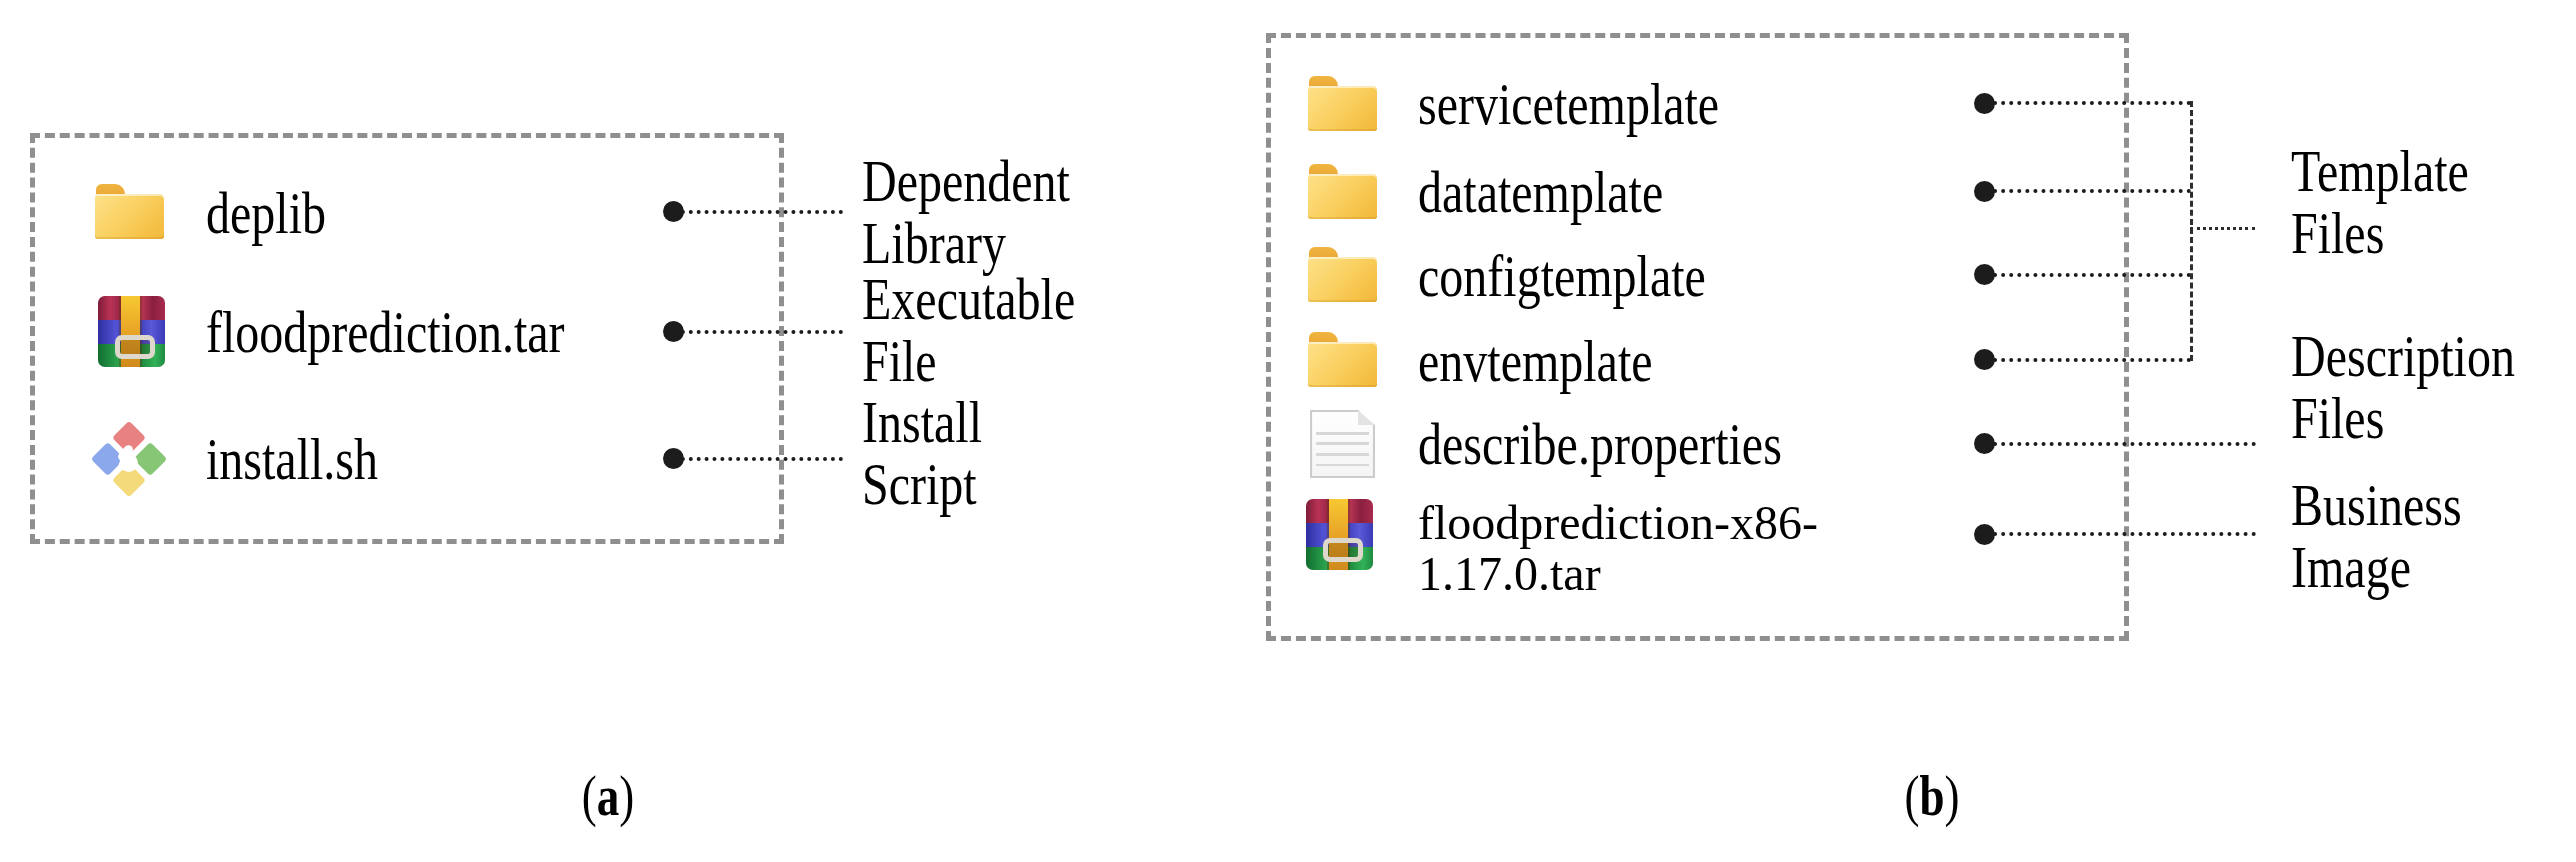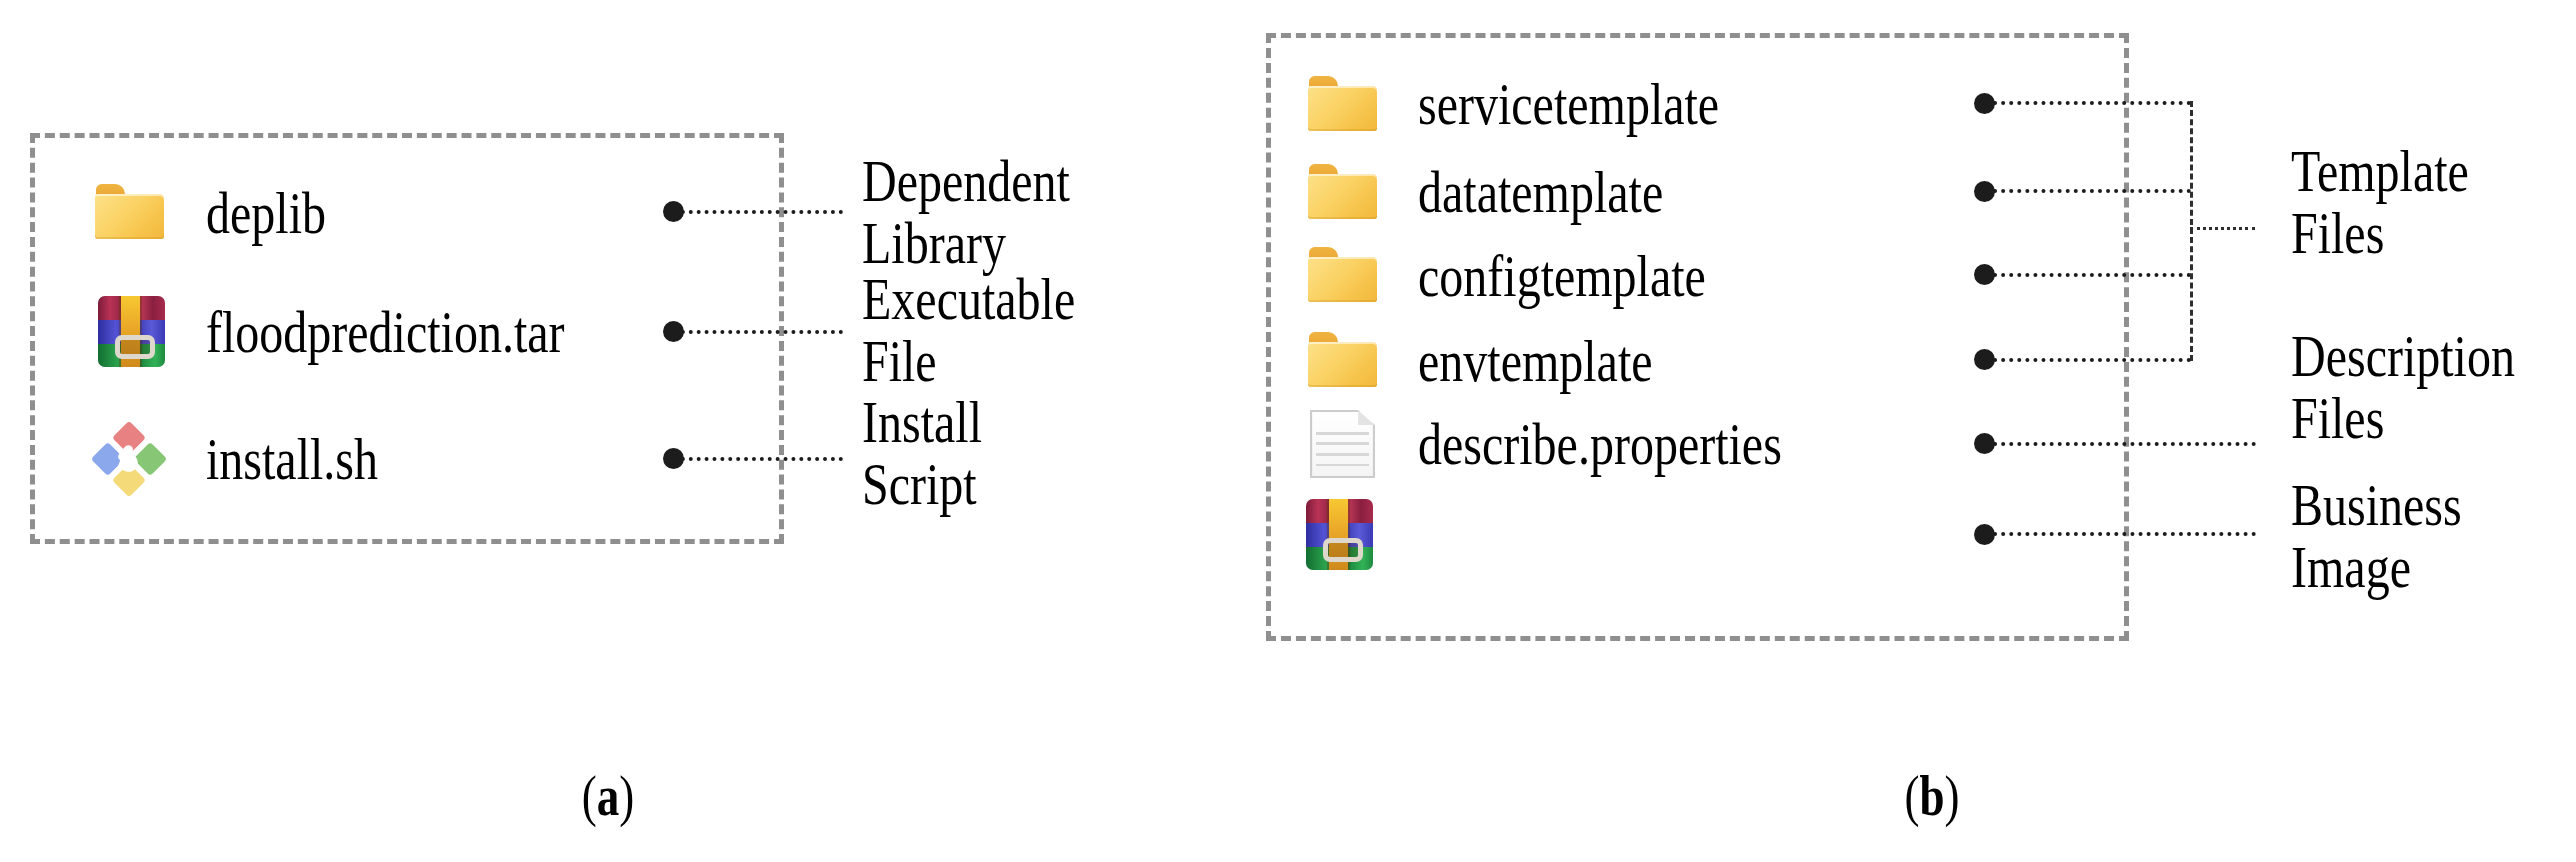--- a/index.html
+++ b/index.html
@@ -204,20 +204,22 @@
     </div>
 
     <div class="icon-rar abs" style="left:1306px; top:499px;">
       <span class="band-red"></span>
       <span class="band-blue"></span>
       <span class="band-green"></span>
       <span class="strap"></span>
       <span class="buckle"></span>
     </div>
     <div class="fname2" style="left:1418px; top:497px;">
+      <span>floodprediction-x86-</span>
+      <span>1.17.0.tar</span>
     </div>
     <div class="dline" style="left:1985px; top:532px; width:271px;"></div>
     <div class="dot" style="left:1974px; top:524px;"></div>
     <div class="ann" style="left:2291px; top:486px;">
       <span>Business</span>
       <span>Image</span>
     </div>
 
     <div class="cap" style="left:1932px; top:768px;">
       <span>(</span><b>b</b><span>)</span>

